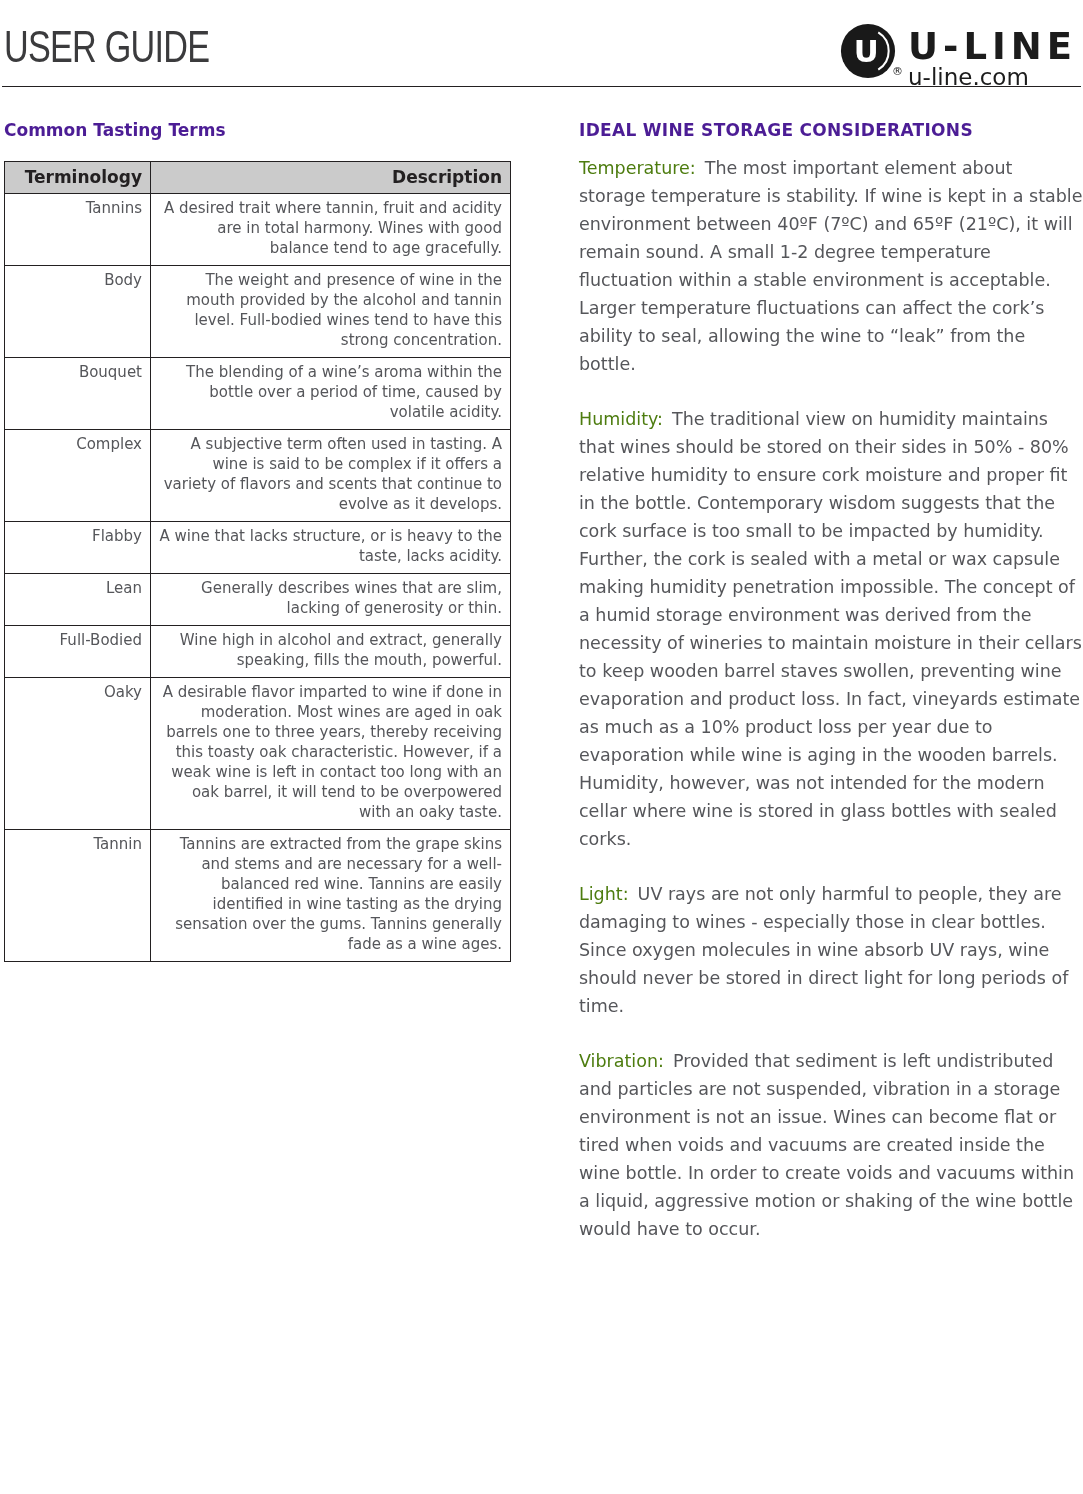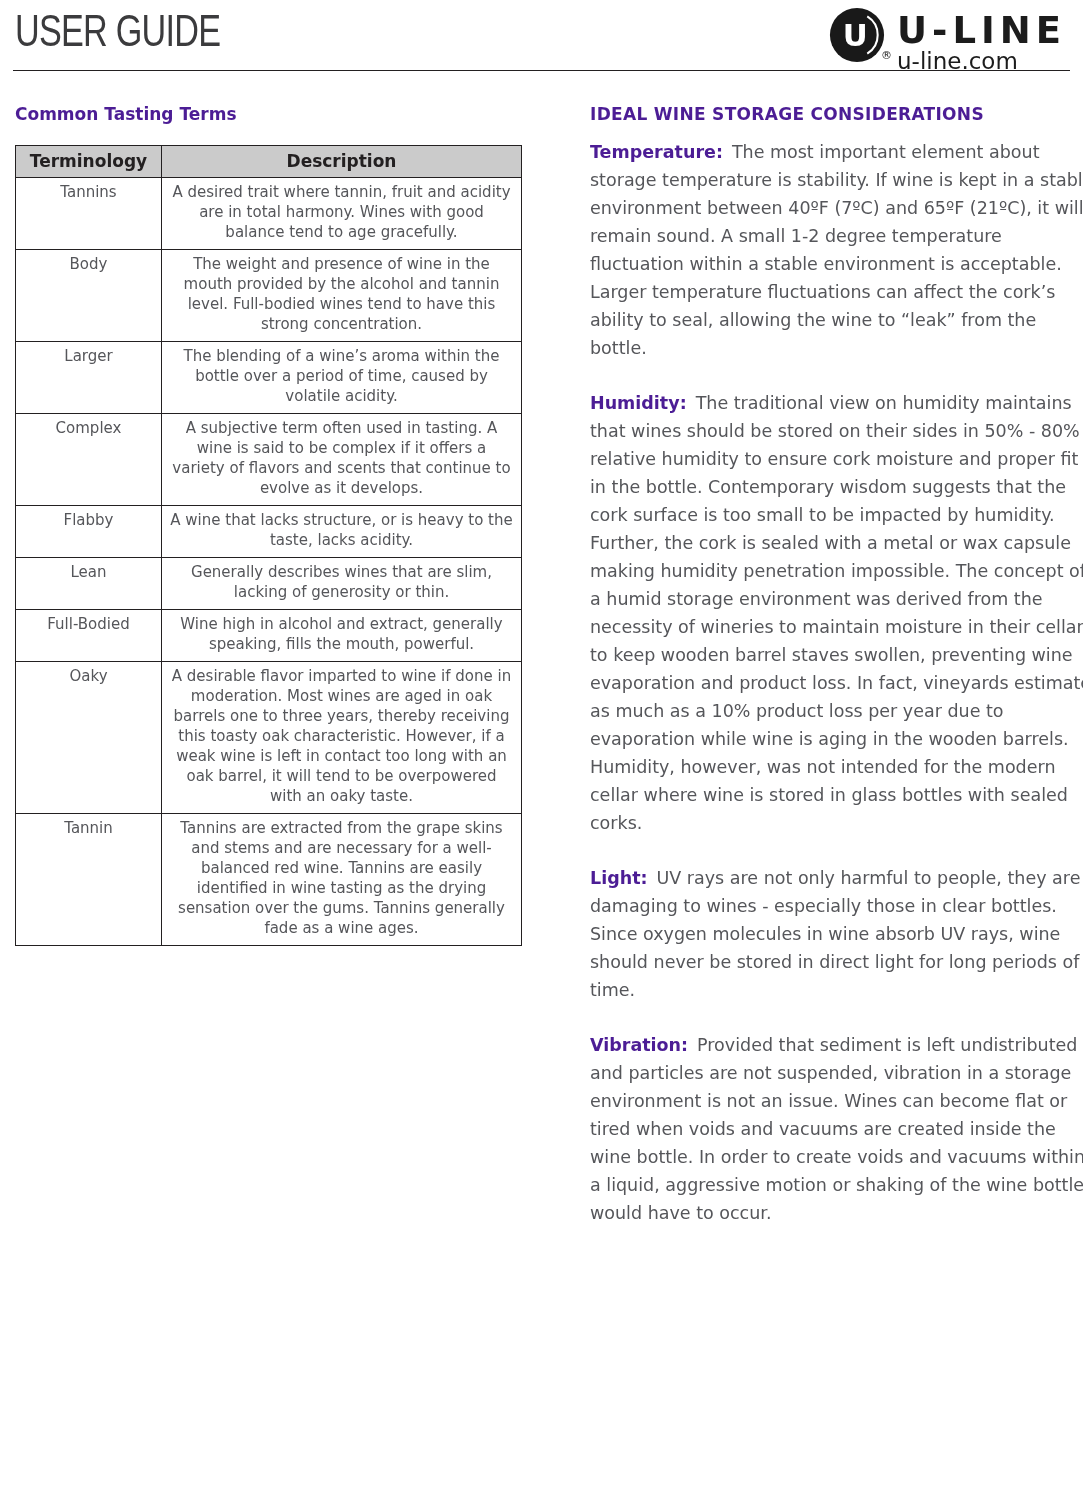--- a/index.html
+++ b/index.html
@@ -3,21 +3,21 @@
 <meta charset="utf-8">
 <style>
   * { box-sizing: border-box; margin: 0; padding: 0; }
   html, body { background: #ffffff; }
   body {
     width: 1083px; height: 1494px;
     position: relative;
     font-family: "DejaVu Sans", sans-serif;
     color: #55565a;
   }
-  .page { padding: 0 13px; }
+  .page { padding: 0 2px; margin-top: 16px; }
 
   
   .header {
     display: flex; justify-content: space-between; align-items: flex-start;
     padding: 6px 2px 0 2px; height: 71px;
     border-bottom: 1px solid #232021;
   }
   .doc-title {
     font-family: "Liberation Sans", sans-serif;
     font-size: 45px; font-weight: 400; color: #3b3b3d;
@@ -52,38 +52,38 @@
   }
   .col-right .section-title { letter-spacing: 0.3px; margin-bottom: 14px; }
 
   
   table.terms {
     border-collapse: collapse; width: 507px;
     table-layout: fixed;
   }
   table.terms th, table.terms td {
     border: 1px solid #232021;
-    text-align: center; vertical-align: top;
+    text-align: right; vertical-align: top;
   }
   table.terms th {
     background: #cbcbcb; color: #232021;
     font-size: 17px; padding: 5px 8px 6px 8px;
   }
   table.terms col.c-term { width: 146px; }
   table.terms td {
     font-size: 15px; line-height: 20px; color: #55565a;
     padding: 4px 8px 7px 8px;
   }
 
   
   .col-right p {
     font-size: 17.5px; line-height: 28px; color: #55565a;
     margin-bottom: 27px;
   }
-  .col-right p .lead { font-weight: bold; color: #4c1d95; margin-right: 9px; }
+  .col-right p .lead { font-weight: normal; color: #4d7c0f; margin-right: 9px; }
 
   
   .footer {
     position: absolute; left: 3px; right: 3px; top: 1508px;
     border-top: 1px solid #232021;
   }
   .footer-label { padding: 7px 0 0 3px; font-size: 15.5px; color: #55565a; }
 </style>
 </head>
 <body>
@@ -126,21 +126,21 @@
         <tbody>
           <tr>
             <td>Tannins</td>
             <td>A desired trait where tannin, fruit and acidity are in total harmony. Wines with good balance tend to age gracefully.</td>
           </tr>
           <tr>
             <td>Body</td>
             <td>The weight and presence of wine in the mouth provided by the alcohol and tannin level. Full-bodied wines tend to have this strong concentration.</td>
           </tr>
           <tr>
-            <td>Larger</td>
+            <td>Bouquet</td>
             <td>The blending of a wine’s aroma within the bottle over a period of time, caused by volatile acidity.</td>
           </tr>
           <tr>
             <td>Complex</td>
             <td>A subjective term often used in tasting. A wine is said to be complex if it offers a variety of flavors and scents that continue to evolve as it develops.</td>
           </tr>
           <tr>
             <td>Flabby</td>
             <td>A wine that lacks structure, or is heavy to the taste, lacks acidity.</td>
           </tr>

